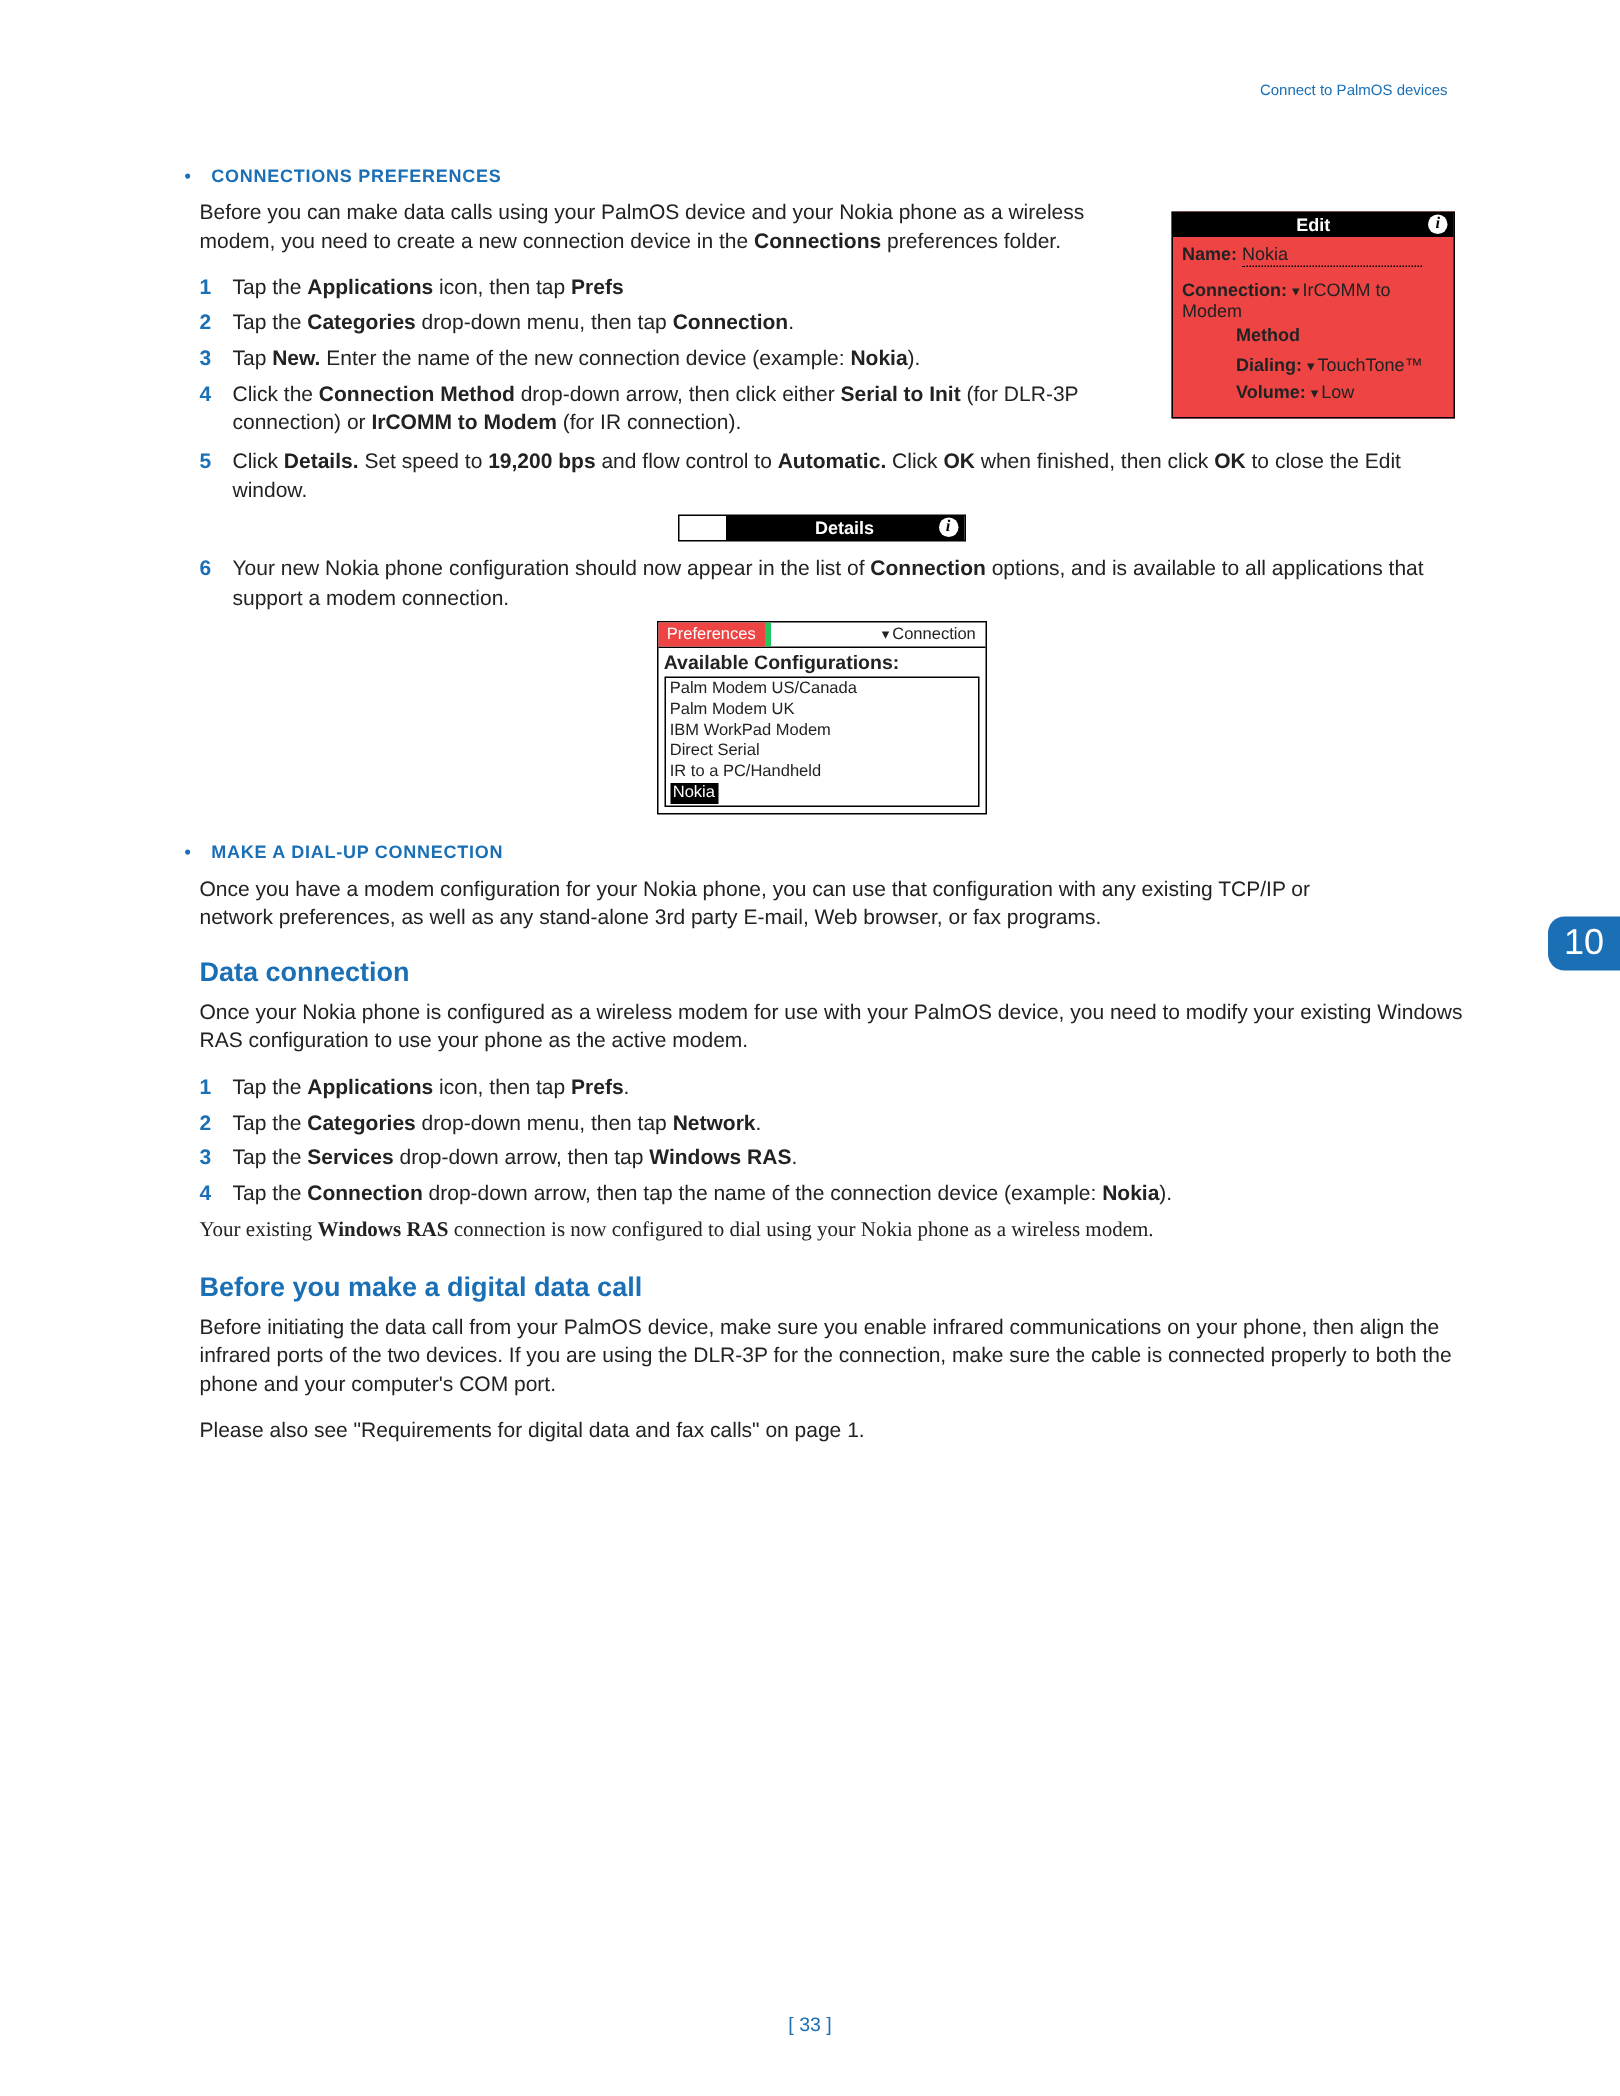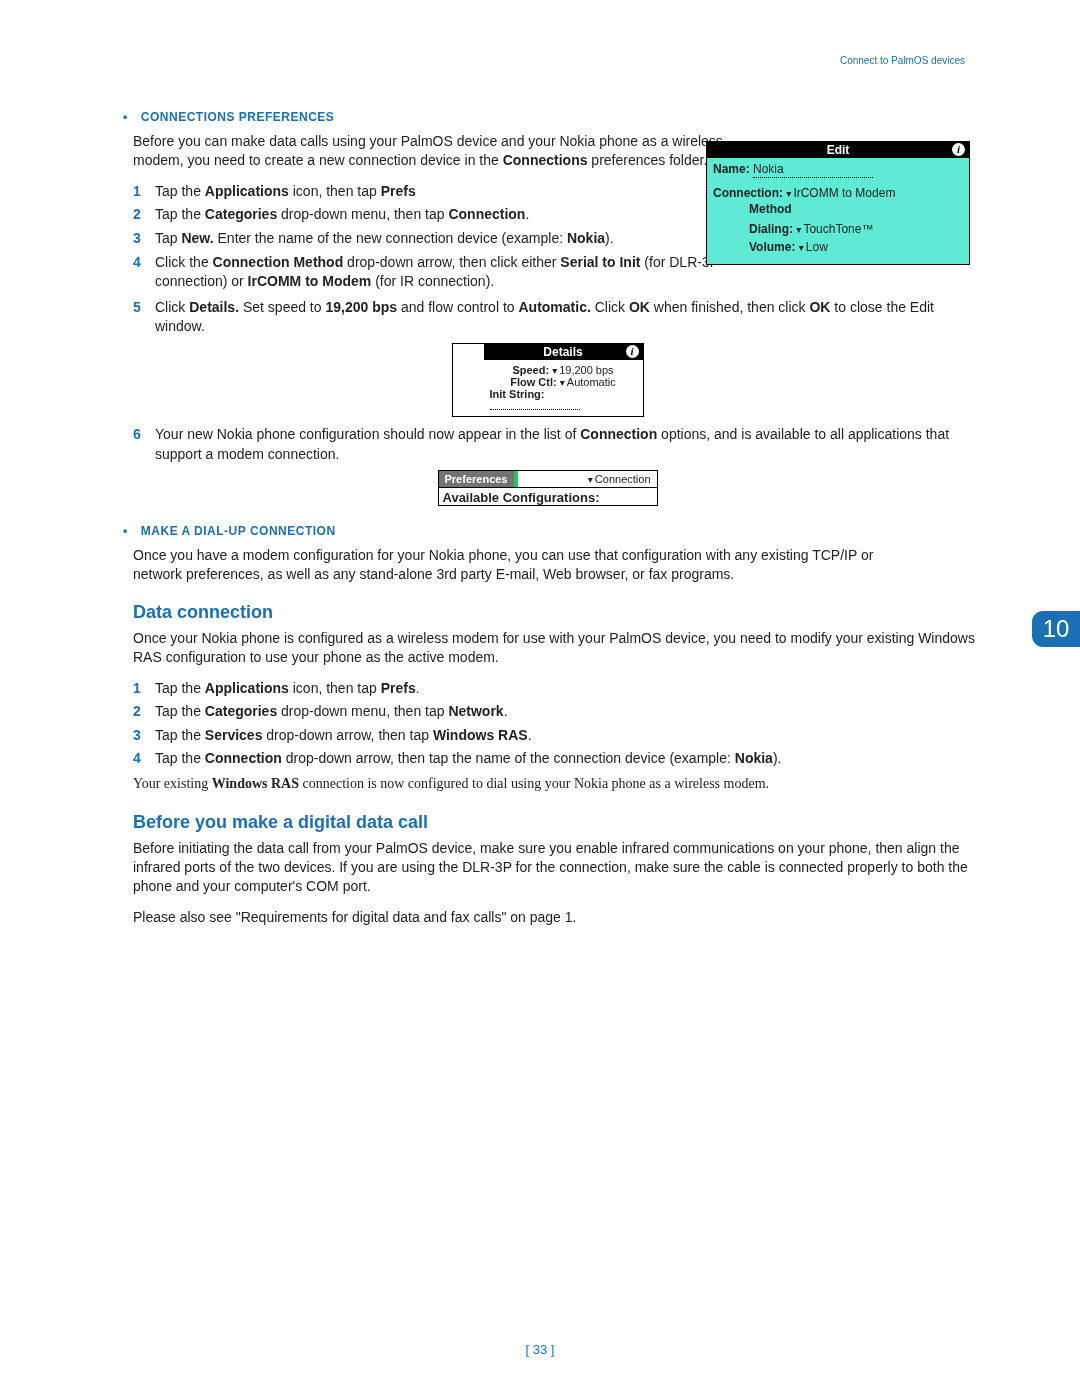--- a/index.html
+++ b/index.html
@@ -73,23 +73,23 @@
     margin-bottom: 10px;
     font-family: Liberation Serif, serif;
   }
   b { font-weight: bold; }
 
   
   .edit-box {
     position: absolute;
     top: 141px;
     right: 110px;
-    width: 264px;
+    width: 189px;
     border: 1px solid #000;
-    background: #5eead4;
+    background: #ef4444;
     font-family: Arial, sans-serif;
     font-size: 12px;
   }
   .edit-box .titlebar, .details-box .titlebar {
     background: #000;
     color: #fff;
     text-align: center;
     font-weight: bold;
     padding: 1px 0;
     position: relative;
@@ -140,23 +140,23 @@
     margin: 4px auto 10px auto;
     border: 1px solid #000;
     background: #fff;
     font-size: 11px;
   }
   .prefs-header {
     display: flex;
     border-bottom: 1px solid #000;
   }
   .prefs-header .left {
-    background: #737373;
+    background: #ef4444;
     color: #fff;
-    font-weight: bold;
+    font-weight: normal;
     padding: 2px 6px;
     flex: 0 0 auto;
     border-right: 4px solid #22c55e;
   }
   .prefs-header .right {
     flex: 1;
     text-align: right;
     padding: 2px 6px;
   }
   .prefs-sub {
@@ -261,49 +261,43 @@
       <span class="num">5</span>
       <span class="txt">Click <b>Details.</b> Set speed to <b>19,200 bps</b> and flow control to <b>Automatic.</b> Click <b>OK</b> when finished, then click <b>OK</b> to close the Edit window.</span>
     </li>
 </ol>
 
 <div class="details-box">
   <div class="titlebar">
     <span>Details</span>
     <span class="info-i">i</span>
   </div>
-  <div class="details-body">
-    <div style="text-align:center;">
-      <span class="label-b">Speed:</span>
-      <span class="dd">19,200 bps</span>
-    </div>
-    <div style="text-align:center;">
-      <span class="label-b">Flow Ctl:</span>
-      <span class="dd">Automatic</span>
-    </div>
-    <div>
-      <span class="label-b">Init String:</span>
-      <span class="dotted" style="min-width:90px;"></span>
-    </div>
-  </div>
 </div>
 
 <ol class="steps">
   <li>
       <span class="num">6</span>
       <span class="txt">Your new Nokia phone configuration should now appear in the list of <b>Connection</b> options, and is available to all applications that support a modem connection.</span>
     </li>
 </ol>
 
 <div class="prefs-box">
   <div class="prefs-header">
     <div class="left">Preferences</div>
     <div class="right dd">Connection</div>
   </div>
   <div class="prefs-sub">Available Configurations:</div>
+  <div class="prefs-list">
+    <div>Palm Modem US/Canada</div>
+    <div>Palm Modem UK</div>
+    <div>IBM WorkPad Modem</div>
+    <div>Direct Serial</div>
+    <div>IR to a PC/Handheld</div>
+    <div><span class="sel">Nokia</span></div>
+  </div>
 </div>
 
 <h2 class="section" style="margin-top:18px;">
   <span class="bullet">•</span>
   <span>MAKE A DIAL-UP CONNECTION</span>
 </h2>
 <p class="intro" style="padding-right:60px;">Once you have a modem configuration for your Nokia phone, you can use that configuration with any existing TCP/IP or network preferences, as well as any stand-alone 3rd party E-mail, Web browser, or fax programs.</p>
 
 <h3 class="subsection">Data connection</h3>
 <p class="intro">Once your Nokia phone is configured as a wireless modem for use with your PalmOS device, you need to modify your existing Windows RAS configuration to use your phone as the active modem.</p>

